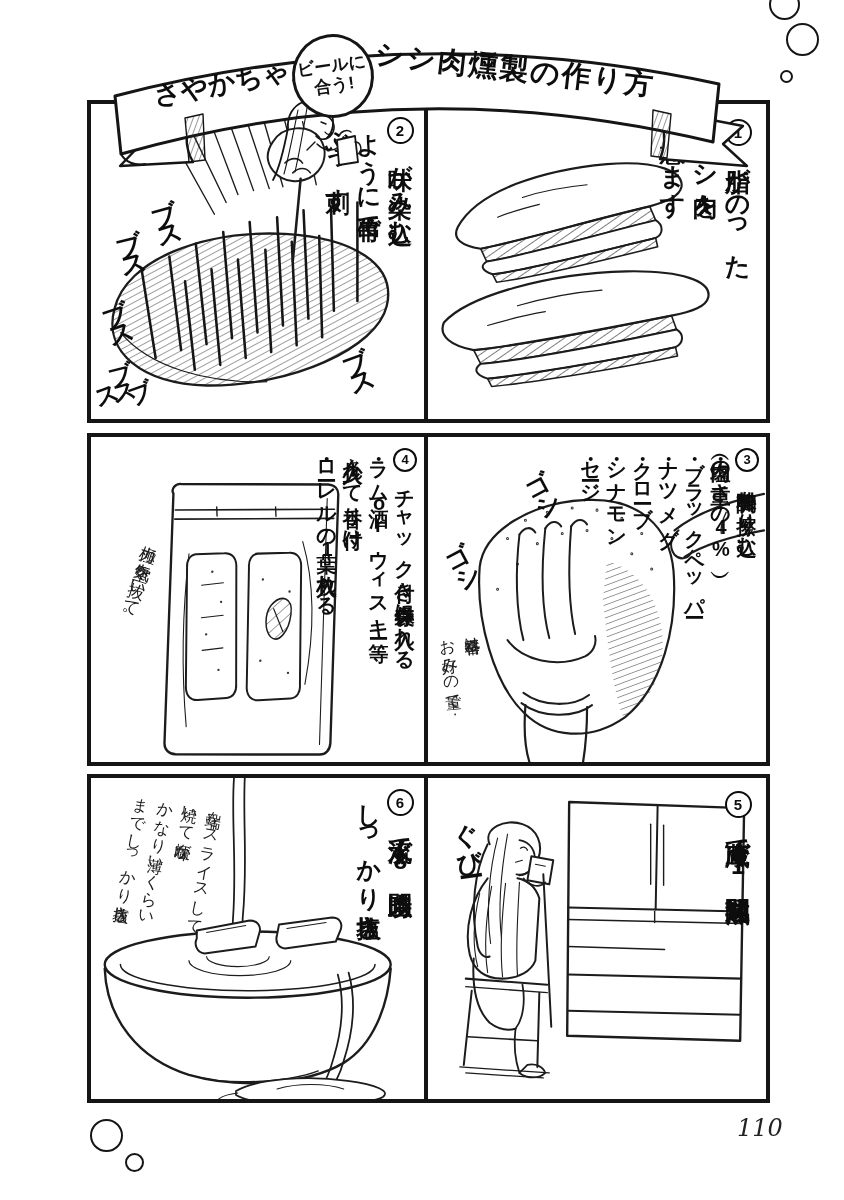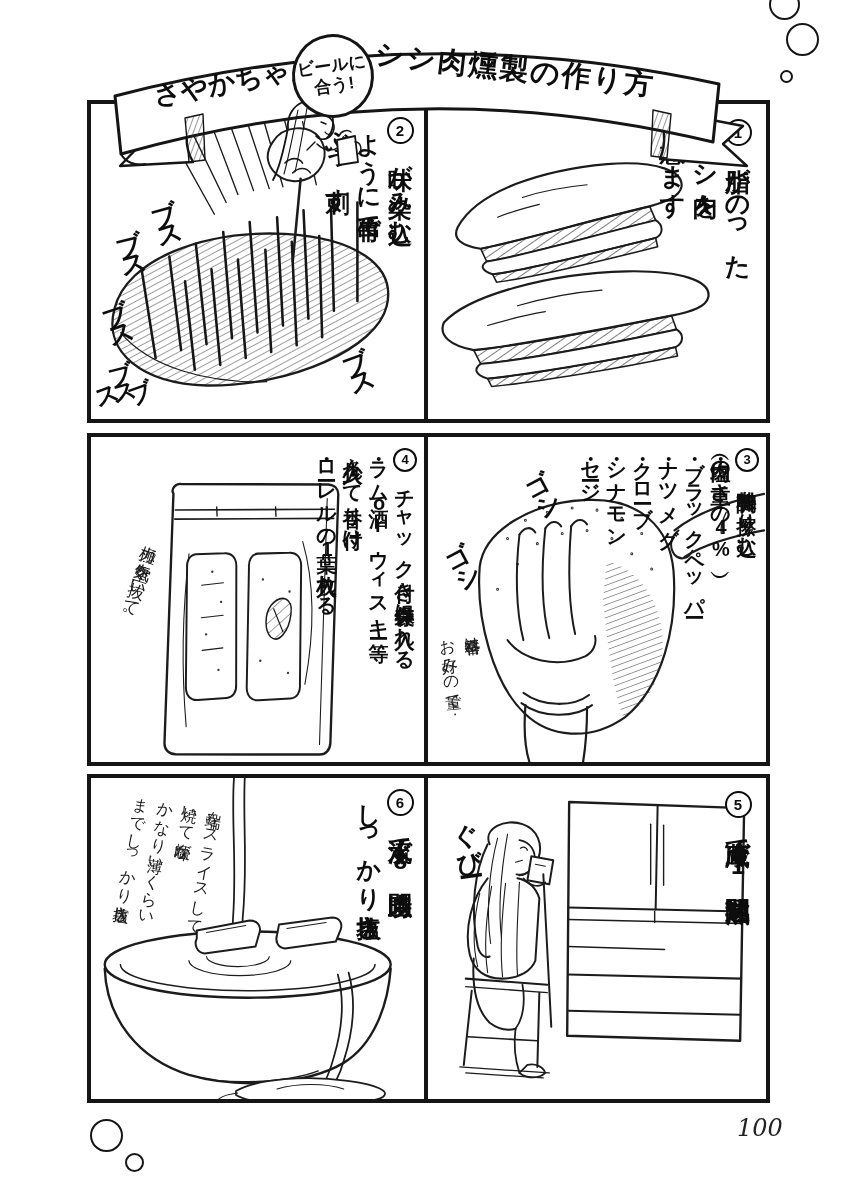--- a/index.html
+++ b/index.html
@@ -324,15 +324,15 @@
         <path d="M284,122 C286,117 292,115 296,118" stroke-width="1.4"></path>
         <path d="M300,128 C306,128 308,136 303,140" stroke-width="1.4"></path>
       </g>
     </g>
   </svg>
   <div class="banner-text" style="left:152px;top:60px;font-size:27px;transform:rotate(-11deg)">さやかちゃんの</div>
   <div class="speech" style="left:292px;top:34px;width:76px;height:78px;font-size:17px;transform:rotate(-8deg)">ビールに
 合う!</div>
   <div class="banner-text" style="left:374px;top:50px;font-size:29px;font-weight:800;letter-spacing:2px;transform:rotate(6.5deg)">シシ肉燻製の作り方</div>
 
-  <div class="pageno" style="left:737px;top:1114px">100</div>
+  <div class="pageno" style="left:737px;top:1114px">110</div>
 
 </div>
 
 </body></html>

